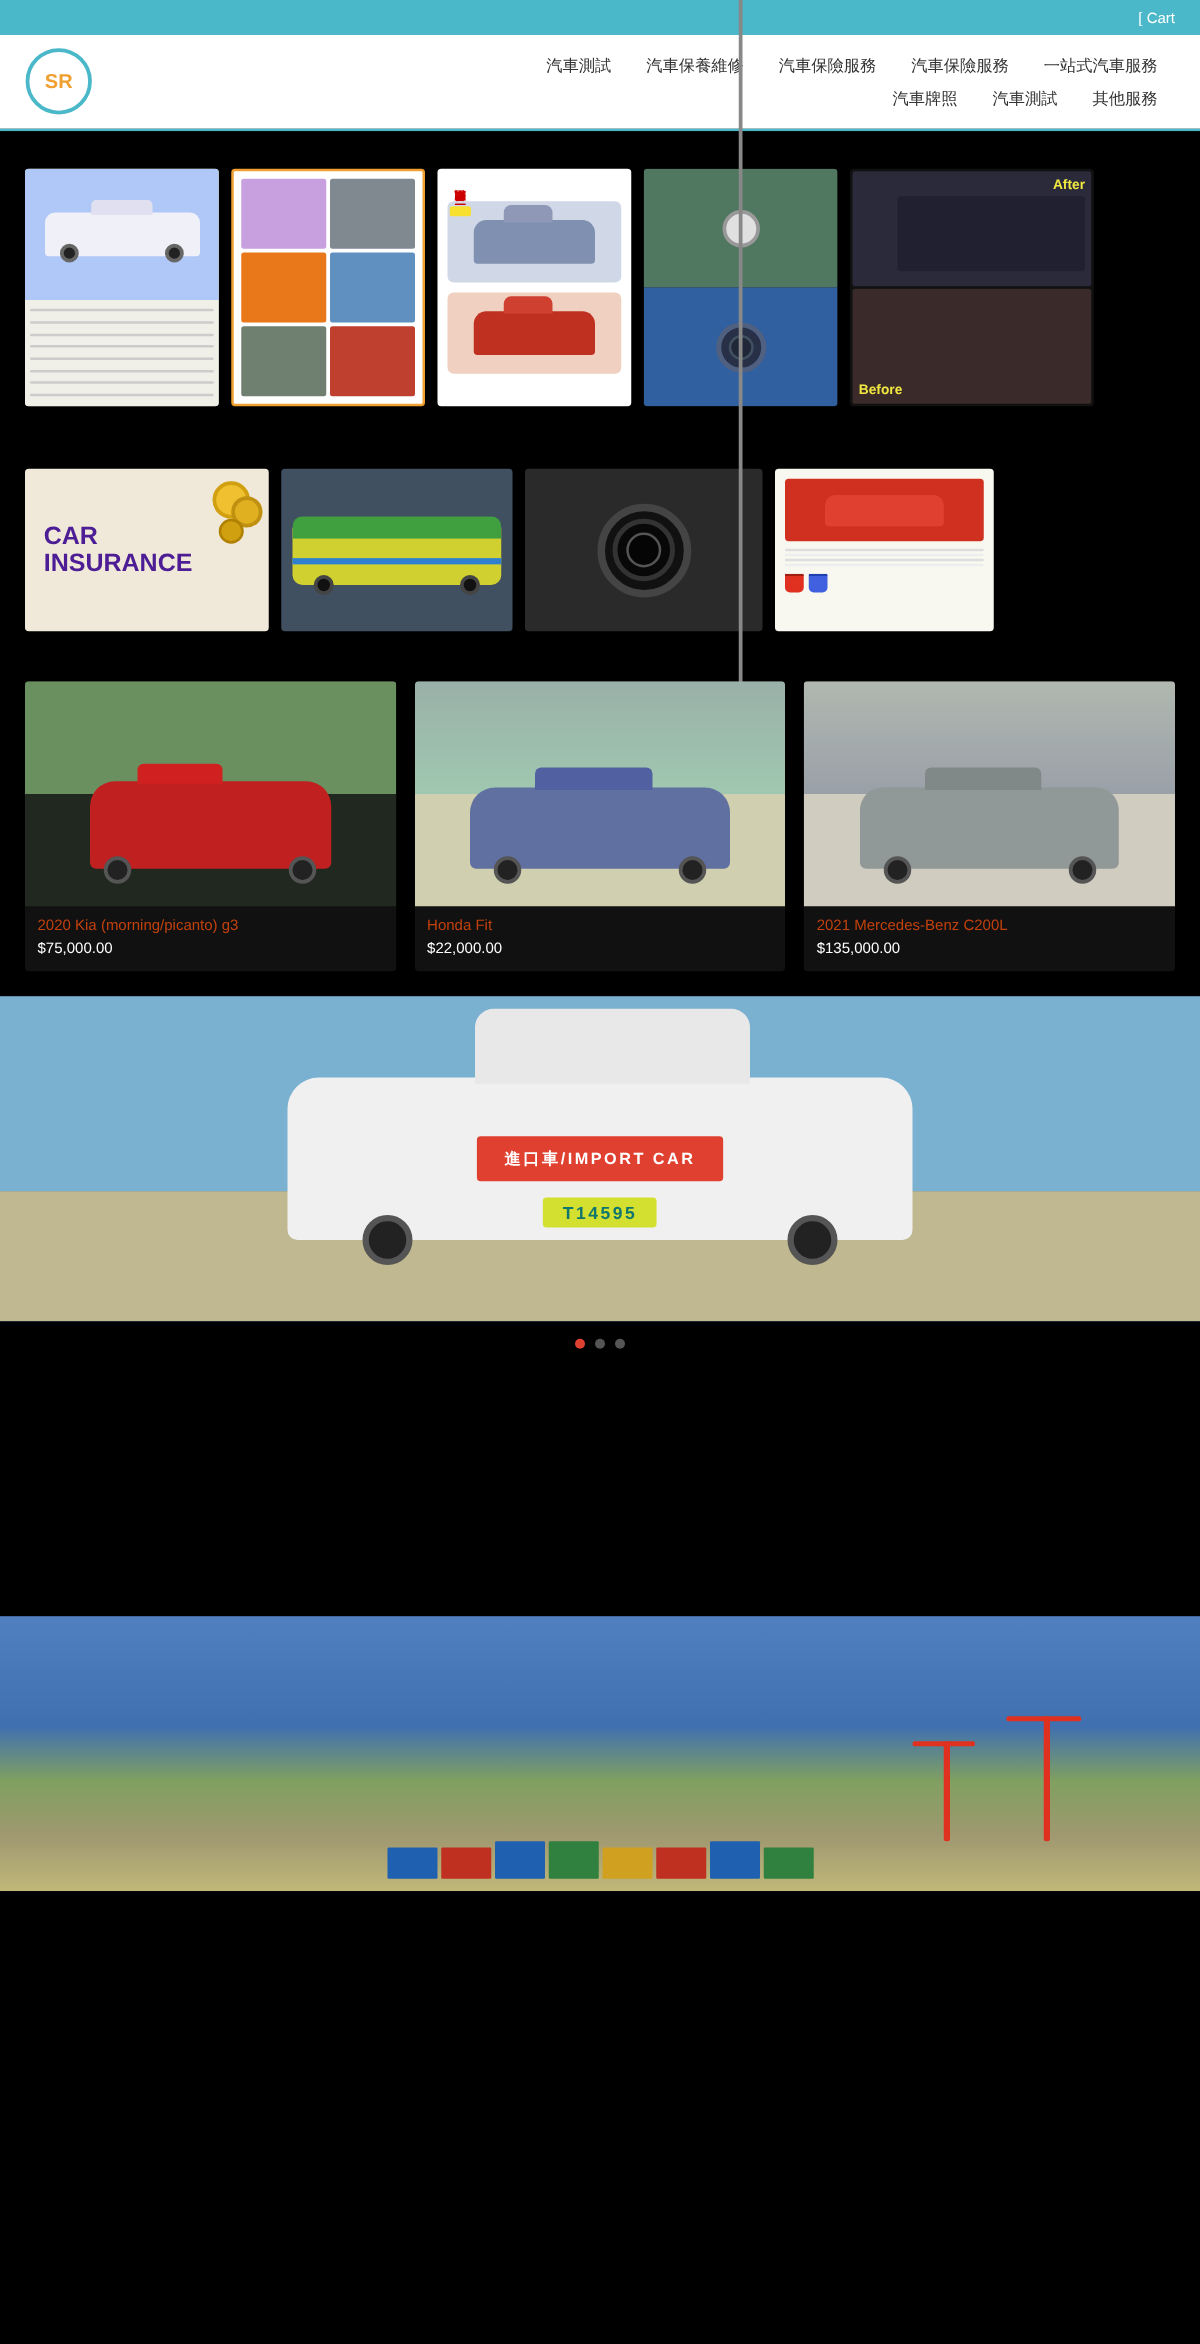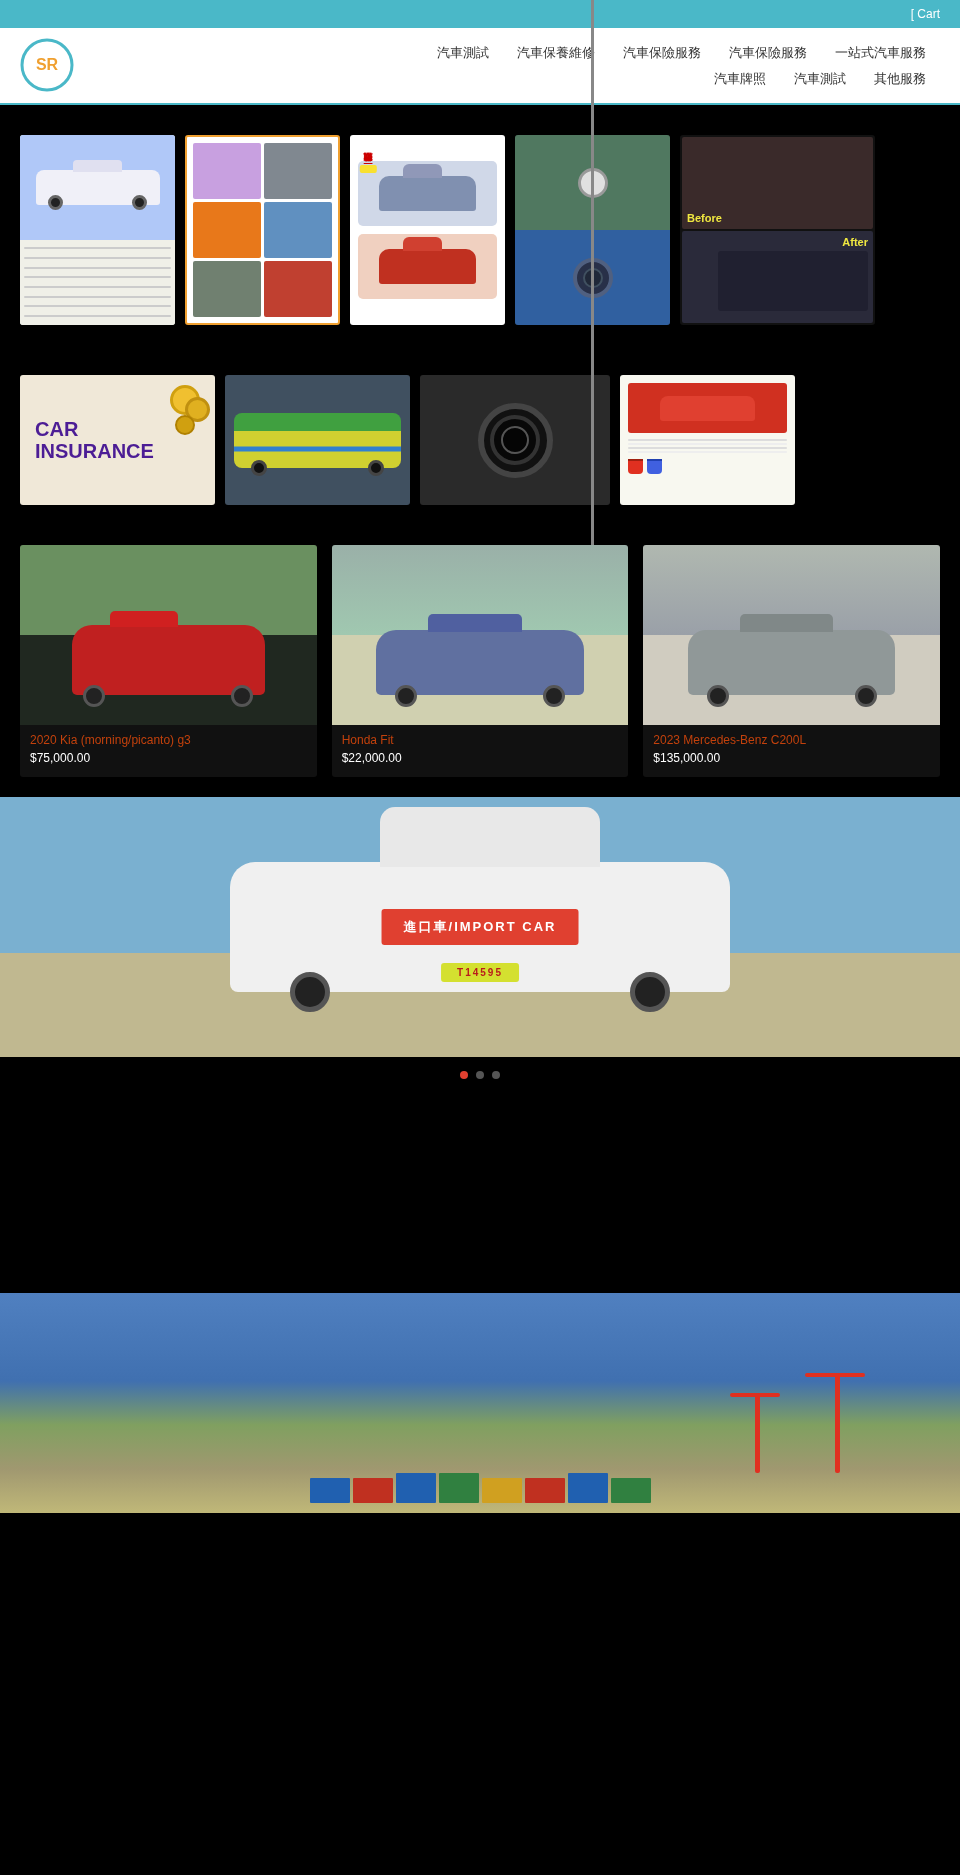--- a/index.html
+++ b/index.html
@@ -326,26 +326,26 @@
         <div style="width:3px;height:50%;background:#888;position:absolute;"></div>
       </div>
       <div style="width:100%;height:50%;background:#3060a0;display:flex;align-items:center;justify-content:center;">
         <div style="width:40px;height:40px;background:#283048;border-radius:50%;border:4px solid #506080;display:flex;align-items:center;justify-content:center;">
           <div style="width:20px;height:20px;background:#202838;border-radius:50%;border:2px solid #405060;"></div>
         </div>
       </div>
     </div>
 
     <div class="gallery-img" style="width:195px;height:190px;background:#111;display:grid;grid-template-rows:1fr 1fr;gap:2px;padding:2px;">
-      <div style="background:#3a2a2a;border-radius:2px;display:flex;align-items:flex-end;padding:5px;">
-        <span style="color:#f0e840;font-size:11px;font-weight:bold;">Before</span>
-      </div>
       <div style="background:#2a2a3a;border-radius:2px;display:flex;align-items:flex-start;justify-content:flex-end;padding:5px;">
         <span style="color:#f0e840;font-size:11px;font-weight:bold;">After</span>
         <div style="position:absolute;margin-top:15px;width:150px;height:60px;background:#202030;border-radius:3px;"></div>
+      </div>
+      <div style="background:#3a2a2a;border-radius:2px;display:flex;align-items:flex-end;padding:5px;">
+        <span style="color:#f0e840;font-size:11px;font-weight:bold;">Before</span>
       </div>
     </div>
 
   </div>
 </div>
 
 <div class="section2">
   <div class="gallery-row2">
 
     <div style="width:195px;height:130px;background:#f0e8d8;border-radius:3px;position:relative;display:flex;align-items:center;justify-content:flex-start;overflow:hidden;">
@@ -423,34 +423,34 @@
 
   <div class="car-card">
     <div class="car-image silver-merc">
       <div class="car-body-merc">
         <div style="width:45%;height:18px;background:#808888;border-radius:5px 5px 0 0;position:absolute;top:-16px;left:25%;"></div>
       </div>
       <div class="car-wheel left"></div>
       <div class="car-wheel right"></div>
     </div>
     <div class="car-info">
-      <div class="car-name">2023 Mercedes-Benz C200L</div>
+      <div class="car-name">2021 Mercedes-Benz C200L</div>
       <div class="car-price">$135,000.00</div>
     </div>
   </div>
 
 </div>
 
 <div class="import-banner">
   <div class="banner-sky"></div>
   <div class="banner-ground"></div>
   <div class="banner-content">
     <div style="width:500px;height:130px;background:#f0f0f0;border-radius:25px 25px 8px 8px;position:relative;">
       <div style="width:220px;height:60px;background:#e8e8e8;border-radius:15px 15px 0 0;position:absolute;top:-55px;left:30%;"></div>
-      <div style="position:absolute;bottom:10px;left:50%;transform:translateX(-50%);background:#d4e030;color:#b91c1c;font-size:10px;font-weight:bold;padding:4px 16px;border-radius:3px;letter-spacing:2px;white-space:nowrap;">T14595</div>
+      <div style="position:absolute;bottom:10px;left:50%;transform:translateX(-50%);background:#d4e030;color:#0f766e;font-size:14px;font-weight:bold;padding:4px 16px;border-radius:3px;letter-spacing:2px;white-space:nowrap;">T14595</div>
       <div style="position:absolute;top:50%;left:50%;transform:translate(-50%,-50%);background:#e04030;color:#fff;font-size:13px;font-weight:bold;padding:9px 22px;border-radius:3px;letter-spacing:2px;white-space:nowrap;">進口車/IMPORT CAR</div>
 
       <div style="position:absolute;bottom:-20px;left:12%;width:40px;height:40px;background:#222;border-radius:50%;border:5px solid #555;"></div>
       <div style="position:absolute;bottom:-20px;right:12%;width:40px;height:40px;background:#222;border-radius:50%;border:5px solid #555;"></div>
     </div>
   </div>
 </div>
 
 <div class="slider-dots">
   <div class="dot active"></div>

